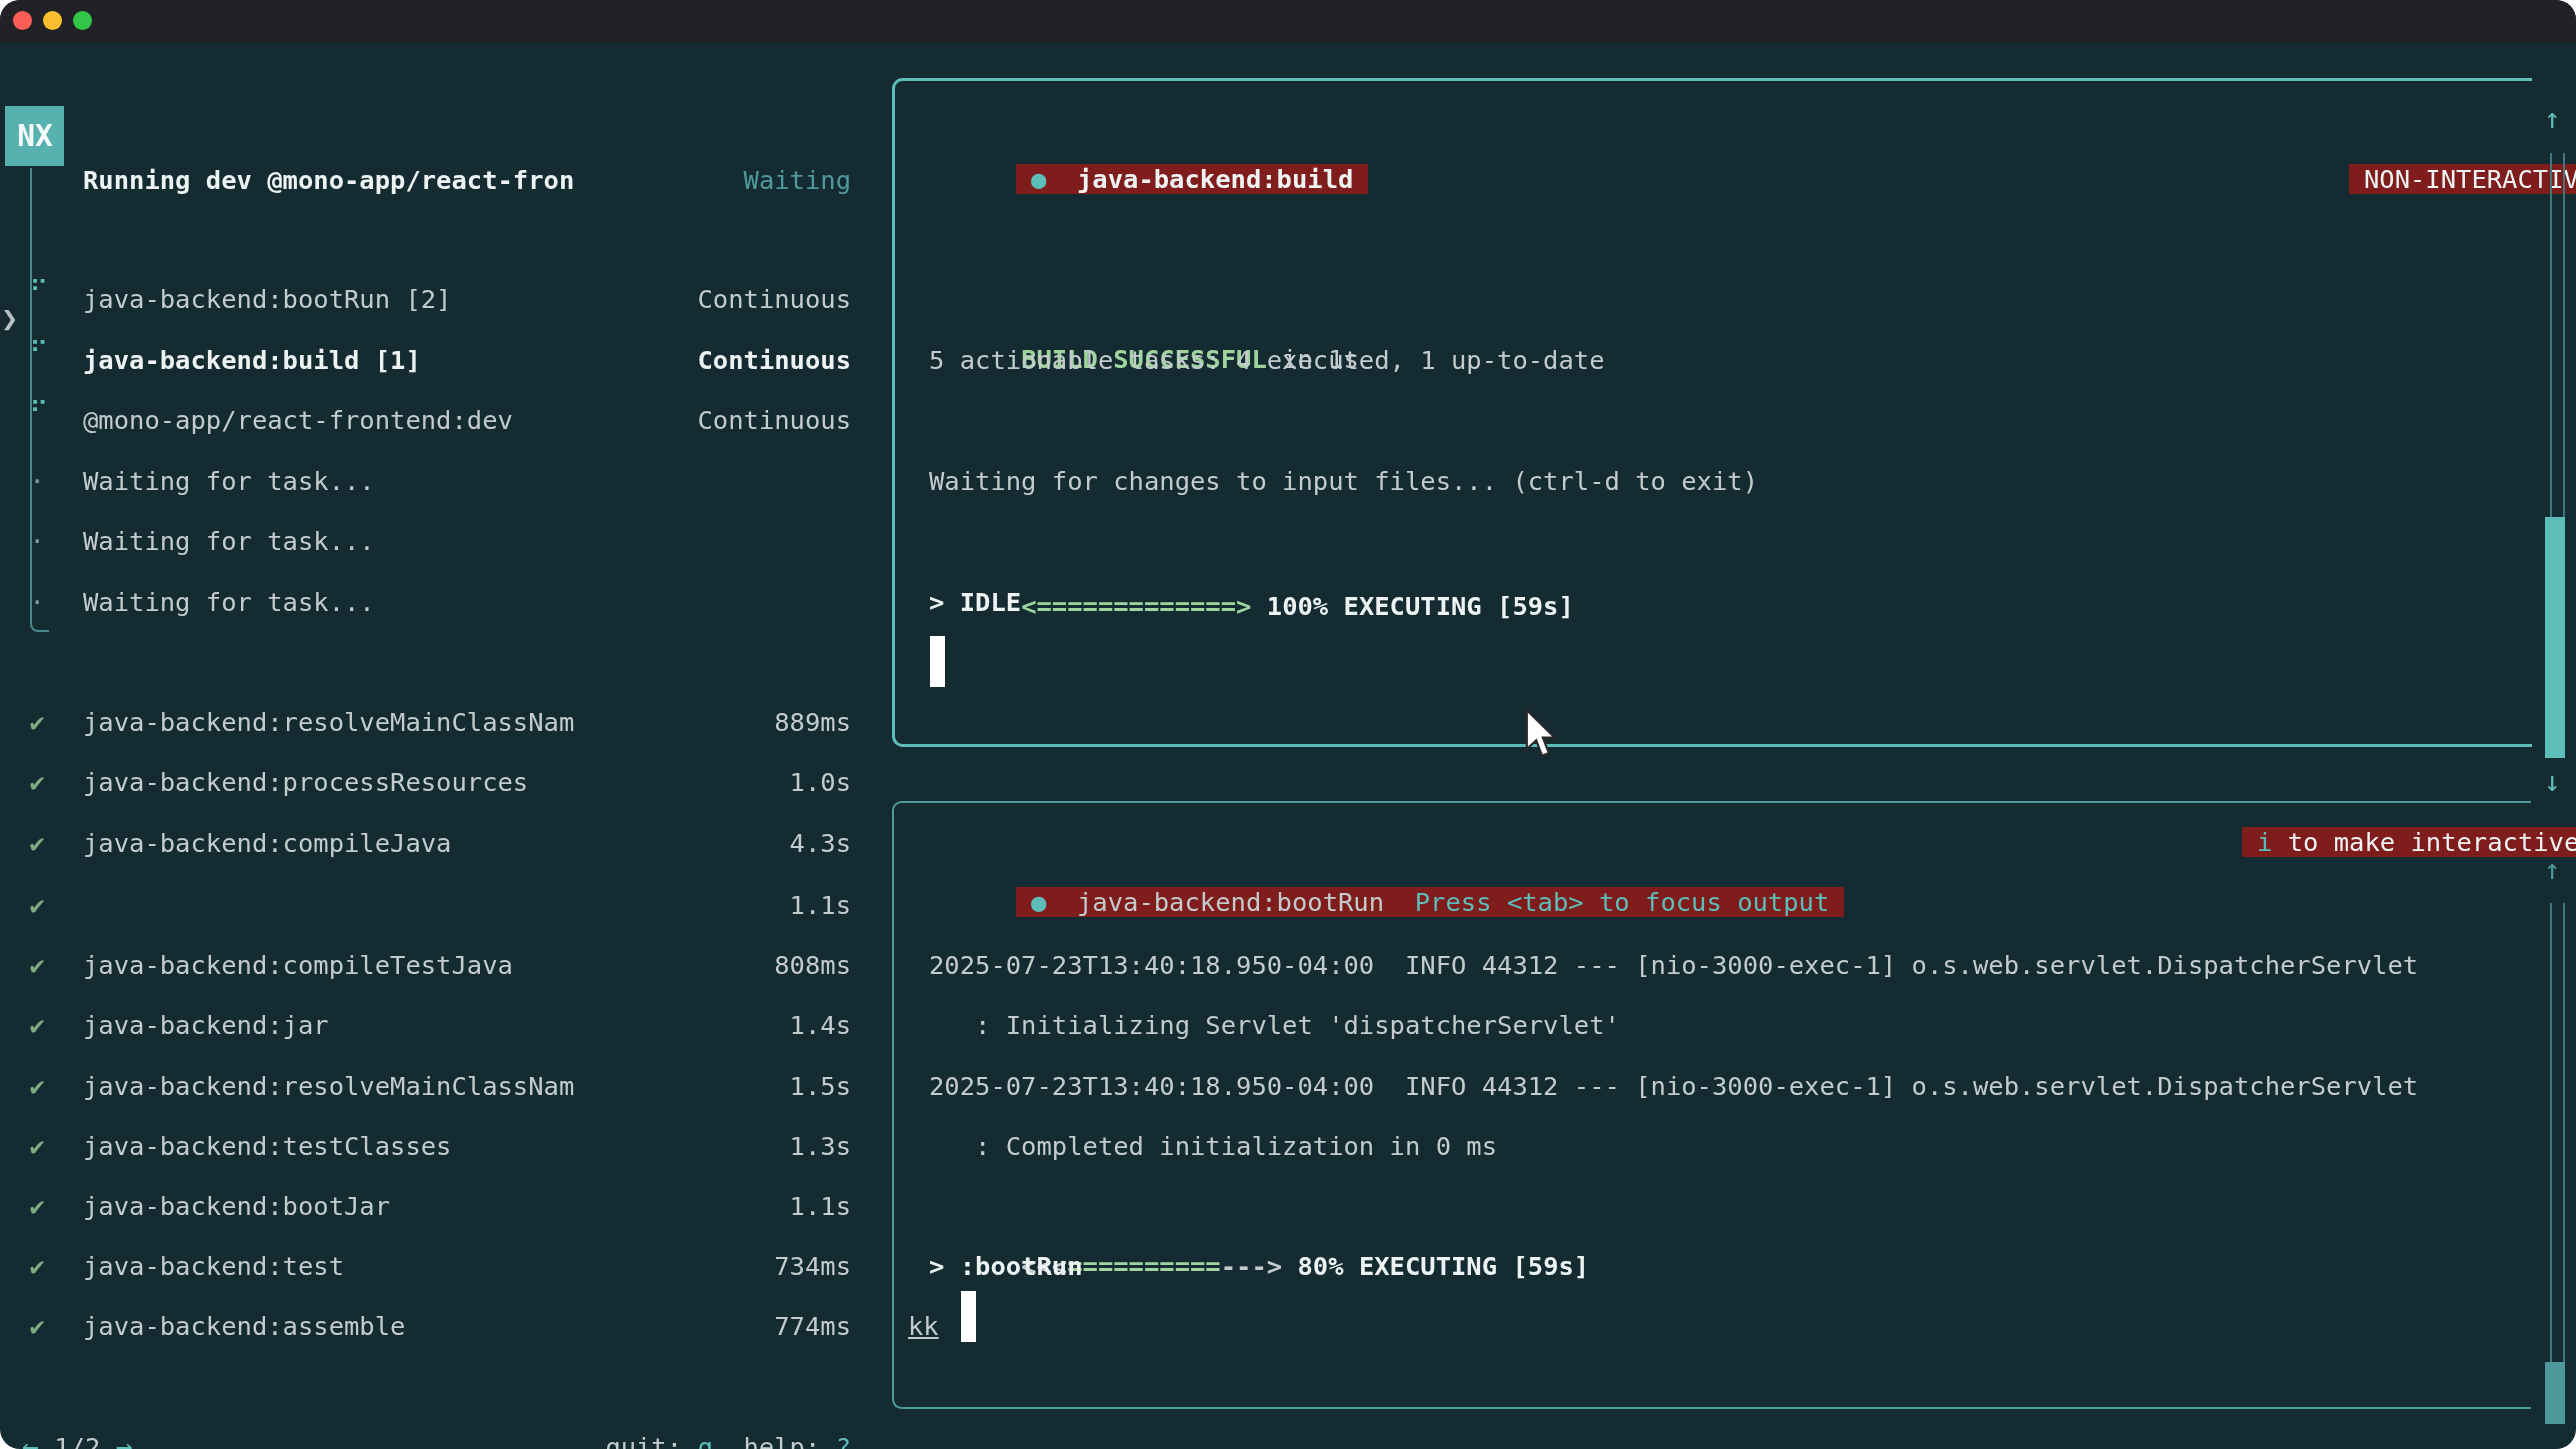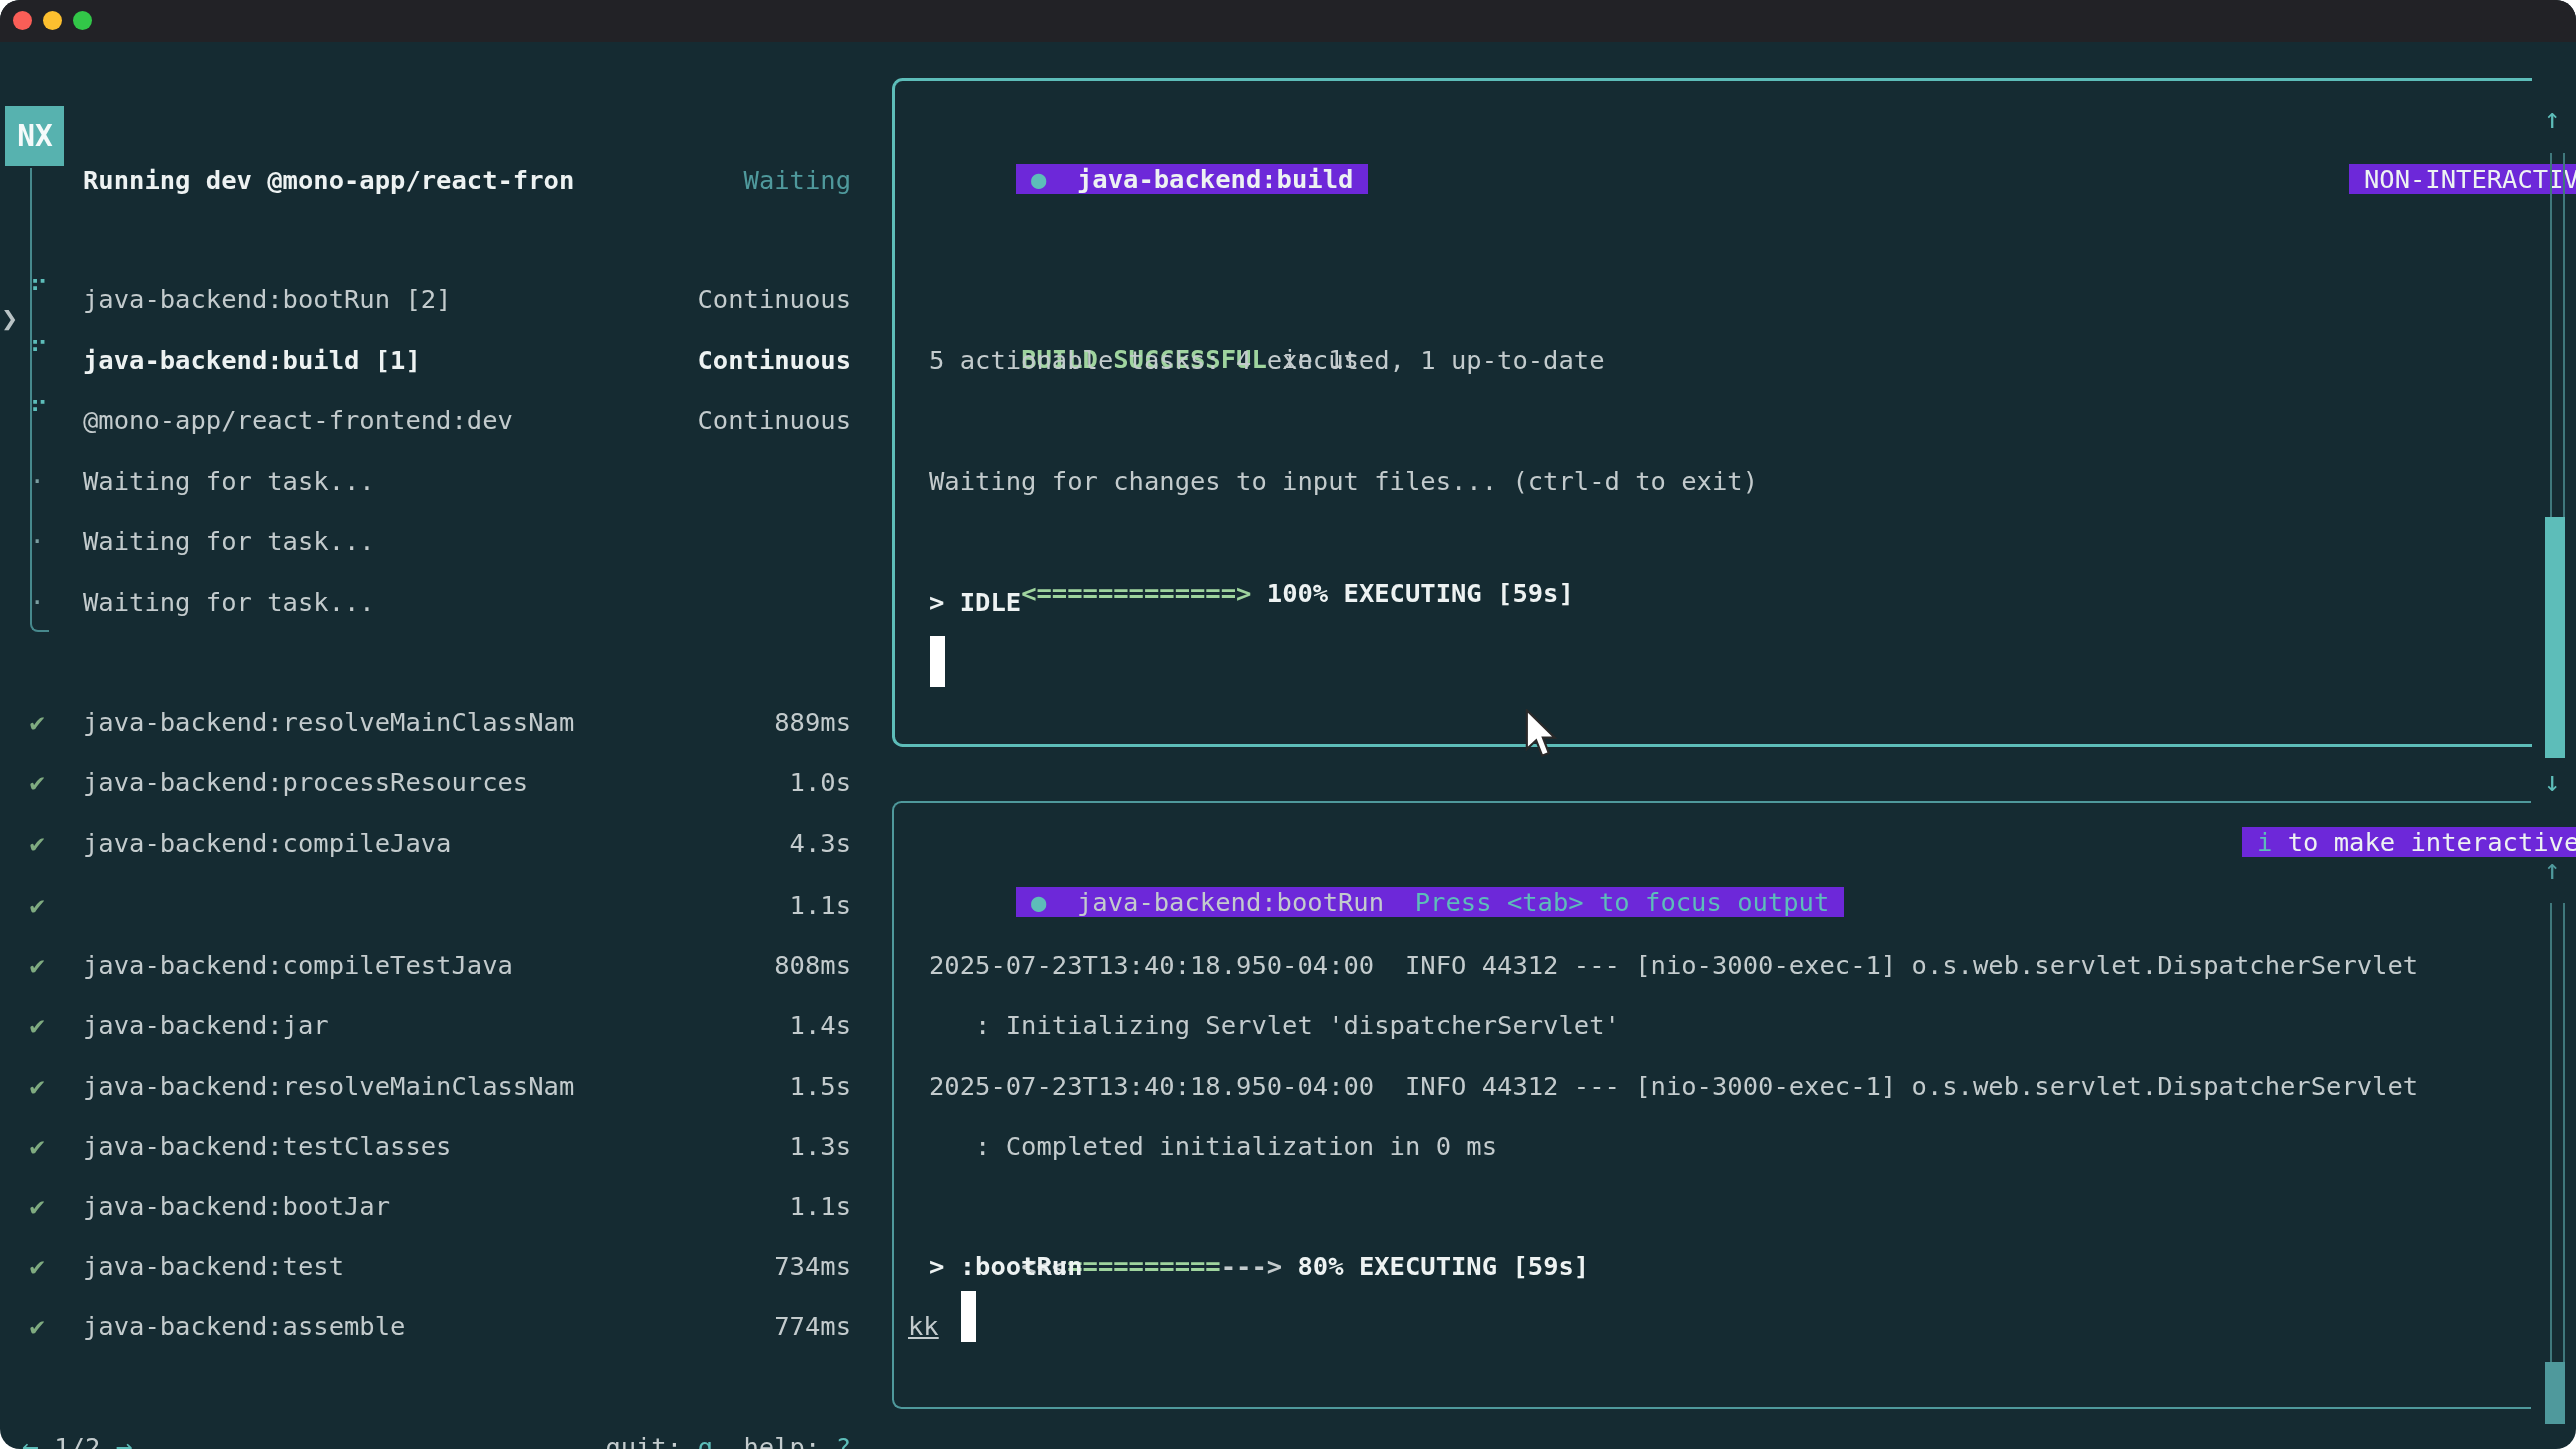--- a/index.html
+++ b/index.html
@@ -19,21 +19,21 @@
   .green{color:#9fd49e;}
   .greendim{color:#7fab80;}
   .icon-col{position:absolute;left:29.5px;}
   .nx-badge{position:absolute;left:5.4px;top:64px;width:59px;height:60px;background:#57b2af;color:#f4fafa;font-weight:bold;font-size:29.5px;display:flex;align-items:center;justify-content:center;}
   .tree-line{position:absolute;left:29.5px;top:126px;width:2px;height:443px;background:#47898d;}
   .tree-corner{position:absolute;left:29.5px;top:568px;width:17.4px;height:20px;border-left:2px solid #47898d;border-bottom:2px solid #47898d;border-bottom-left-radius:8px;}
   .caret{position:absolute;left:1.3px;top:247px;height:60px;line-height:60px;color:#b9c3c5;font-size:28px;}
   .panel{position:absolute;background:transparent;}
   .p1{left:892px;top:36px;width:1637px;height:663px;border:3.4px solid #5dbdb9;border-right:none;border-radius:10.7px 0 0 10.7px;}
   .p2{left:892px;top:759px;width:1637px;height:604px;border:2.7px solid #4f999c;border-right:none;border-radius:9.4px 0 0 9.4px;}
-  .masklabel{background:#6d28d9;padding:0 14.8px;margin-top:8px;}
+  .masklabel{background:#7f1d1d;padding:0 14.8px;margin-top:8px;}
   .sb-track{position:absolute;width:10.7px;border-left:2px solid #3f787c;border-right:2px solid #3f787c;}
   .sb-thumb{position:absolute;width:20px;}
   .cursorblock{position:absolute;width:14.8px;height:51px;background:#ffffff;}
   .arrow{font-size:28px;}
   .dotbullet{font-size:25.5px;}
 </style>
 </head>
 <body>
 
 <div class="window">
@@ -151,21 +151,21 @@
       <span class="masklabel"><span class="teal">●</span><span>  </span><span class="bold bright">java-backend:build</span></span>
     </div>
     <div class="row" style="top:47px;left:2257px;">
       <span class="masklabel bright">NON-INTERACTIVE</span>
     </div>
     <div class="row" style="top:227px;left:929px;">
       <span class="bold green">BUILD SUCCESSFUL</span><span> in 1s</span>
     </div>
     <div class="row" style="top:288px;left:929px;">5 actionable tasks: 4 executed, 1 up-to-date</div>
     <div class="row" style="top:409px;left:929px;">Waiting for changes to input files... (ctrl-d to exit)</div>
-    <div class="row" style="top:461px;left:929px;">
+    <div class="row" style="top:474px;left:929px;">
       <span class="green bold">&lt;=============&gt;</span><span class="bold bright"> 100% EXECUTING [59s]</span>
     </div>
     <div class="row bold bright" style="top:530px;left:929px;">&gt; IDLE</div>
     <div class="cursorblock" style="left:930px;top:594px;"></div>
     <div class="row" style="top:710px;left:2150px;">
       <span class="masklabel"><span class="teal">i</span><span class="bright"> to make interactive</span></span>
     </div>
 
     <div class="row teal arrow" style="top:47px;left:2544px;">↑</div>
     <div class="sb-track" style="left:2550px;top:111px;height:597px;"></div>

